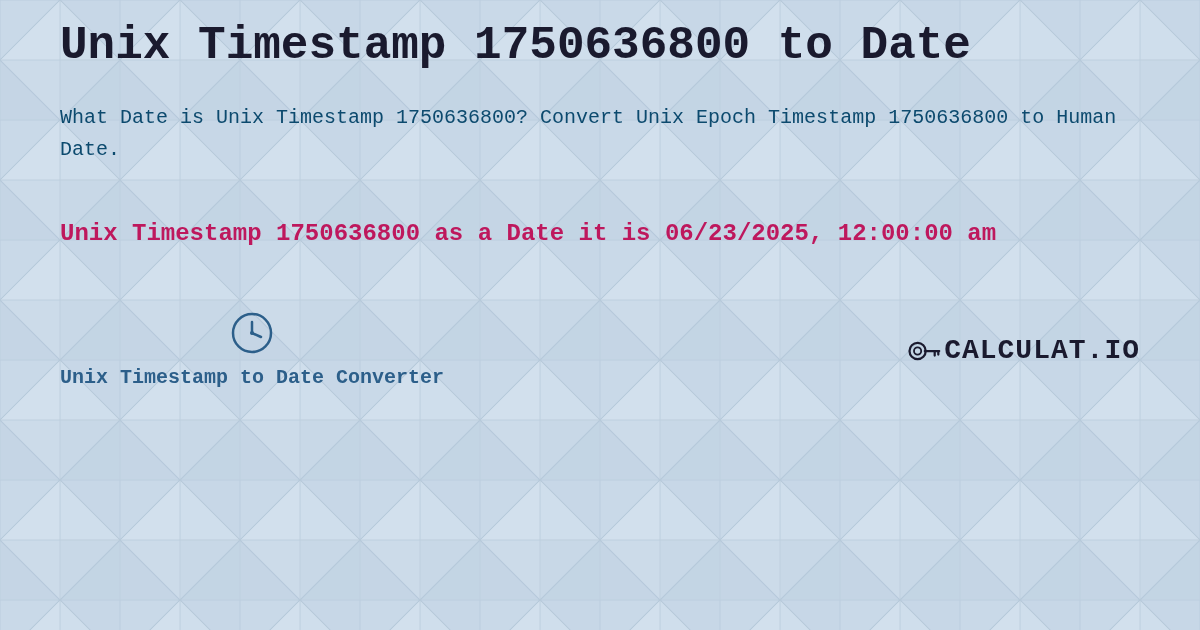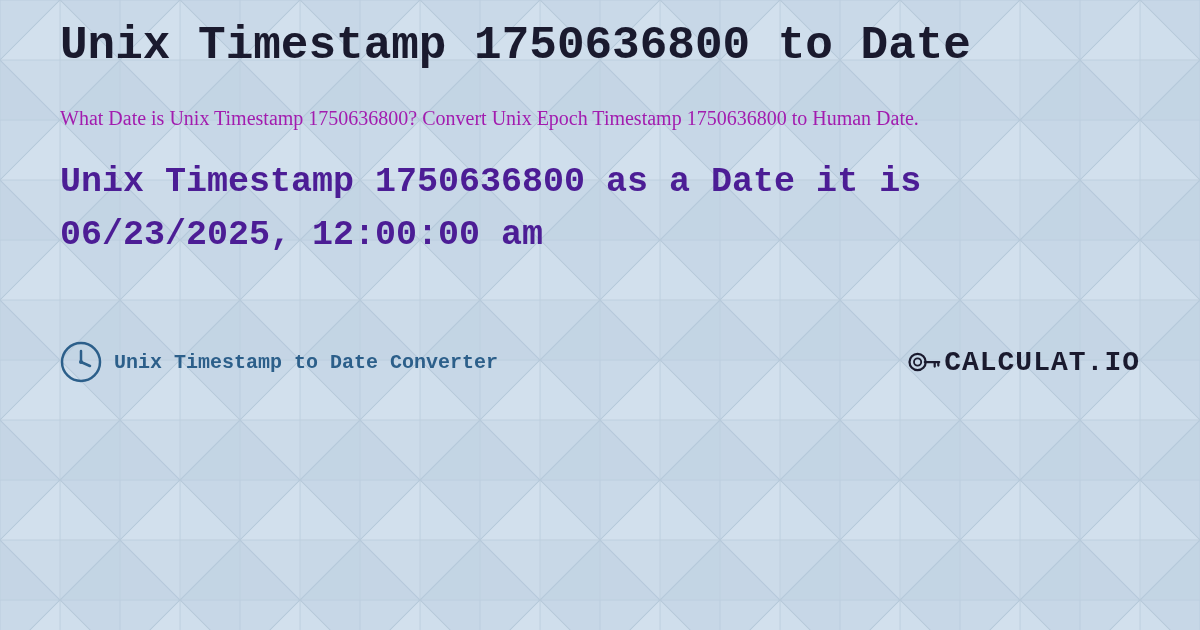--- a/index.html
+++ b/index.html
@@ -37,46 +37,47 @@
     .main-title {
       font-size: 46px;
       font-weight: bold;
       color: #1a1a2e;
       margin-bottom: 30px;
       font-family: 'Courier New', Courier, monospace;
     }
 
     .description {
       font-size: 20px;
-      color: #a21caf;
+      color: #0c4a6e;
       line-height: 1.6;
-      margin-bottom: 22px;
-      font-family: Liberation Serif, serif;
+      margin-bottom: 50px;
+      font-family: Liberation Mono, monospace;
     }
 
     .result-section {
-      font-size: 35px;
+      font-size: 24px;
       font-weight: bold;
-      color: #4c1d95;
+      color: #be185d;
       line-height: 1.5;
-      margin-bottom: 80px;
+      margin-bottom: 60px;
       font-family: 'Courier New', Courier, monospace;
     }
 
     .footer {
       display: flex;
       align-items: center;
       justify-content: space-between;
       margin-top: 20px;
     }
 
     .footer-left {
       display: flex;
       align-items: center;
       gap: 12px;
+      flex-direction: column;
     }
 
     .clock-icon {
       width: 42px;
       height: 42px;
       flex-shrink: 0;
     }
 
     .footer-label {
       font-size: 20px;

